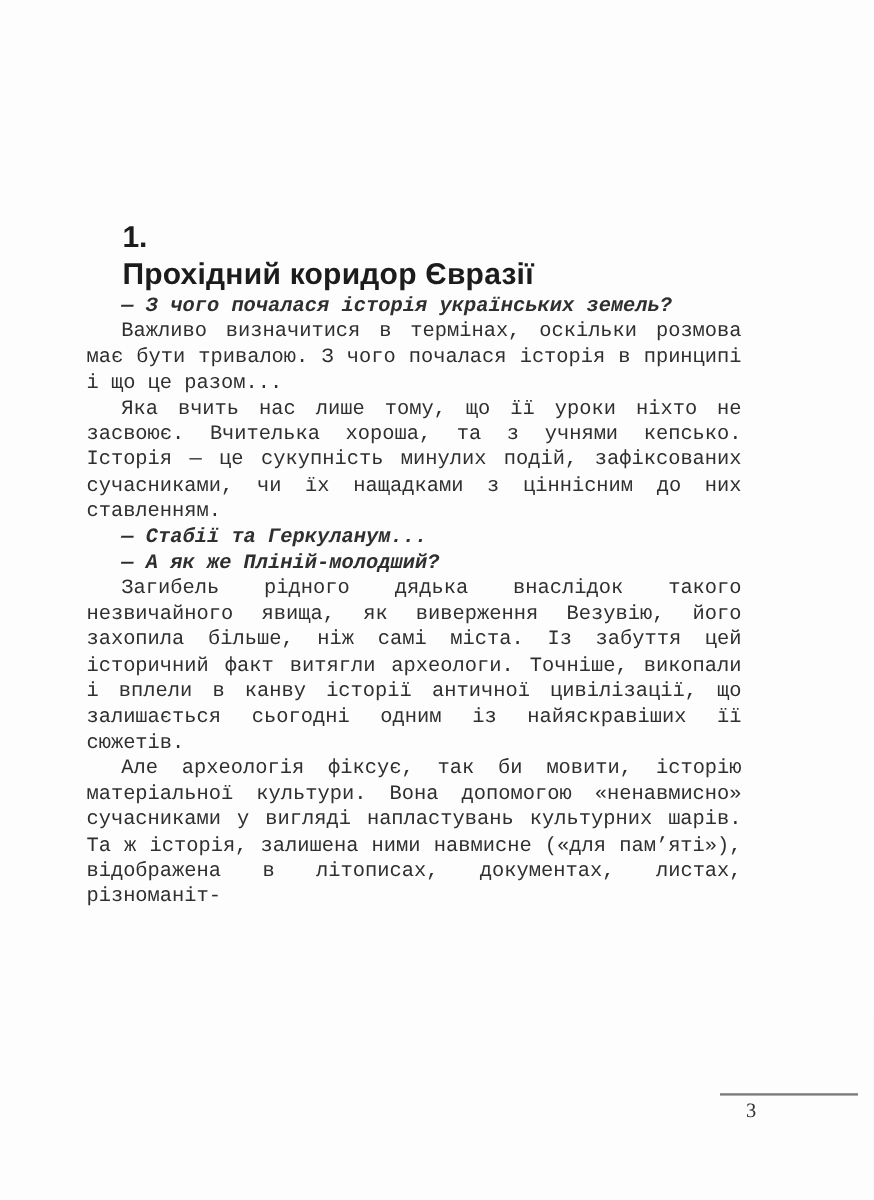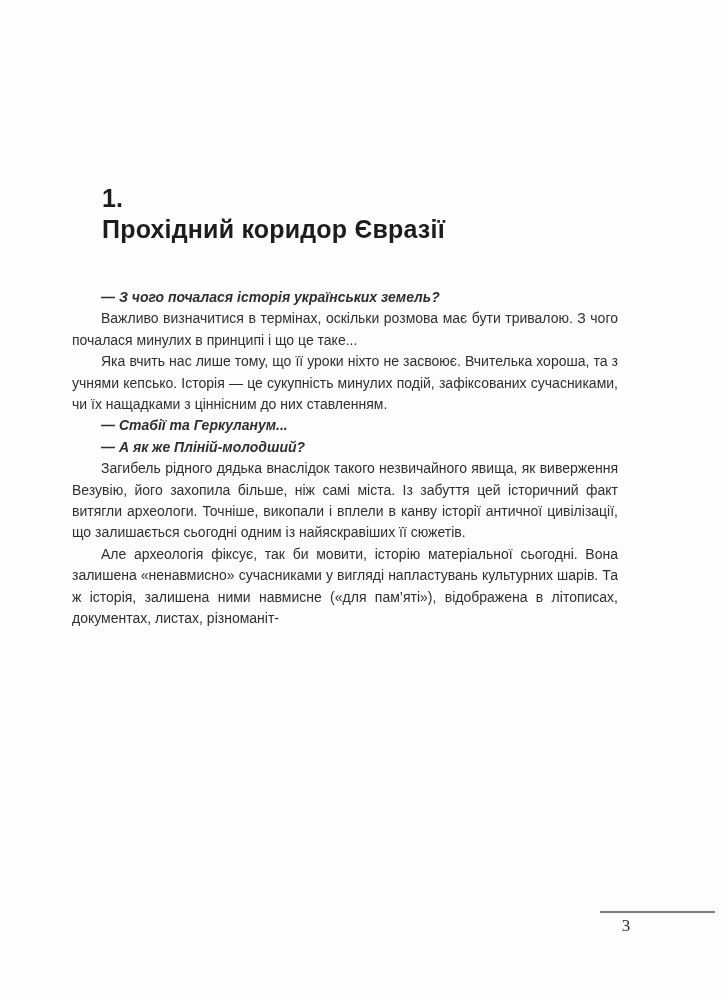--- a/index.html
+++ b/index.html
@@ -20,23 +20,22 @@
     margin:0 0 0 30px;
     font-family:"Liberation Sans","DejaVu Sans",sans-serif;
     font-weight:bold;
     color:var(--heading-color,#1c1c1c);
     font-size:25px;
     line-height:31px;
   }
   .chapter-head .num { display:block; }
   .chapter-head .title { display:block; letter-spacing:0.2px; }
   .body-text {
-    margin-top:42px;
-    font-family:Liberation Sans, sans-serif;
-    font-size:14px;
+    font-family:Liberation Mono, monospace;
+    font-size:17px;
     line-height:21.4px;
     color:var(--text-color,#2f2f2f);
     text-align:justify;
   }
   .body-text p {
     margin:0;
     text-indent:29px;
   }
   .body-text p.q {
     font-weight:bold;
@@ -65,26 +64,26 @@
 
   <div class="content">
 
     <h1 class="chapter-head">
       <span class="num">1.</span>
       <span class="title">Прохідний коридор Євразії</span>
     </h1>
 
     <div class="body-text">
       <p class="q">— З чого почалася історія українських земель?</p>
-      <p class="a">Важливо визначитися в термінах, оскільки розмова має бути тривалою. З чого почалася минулих в принципі і що це таке...</p>
+      <p class="a">Важливо визначитися в термінах, оскільки розмова має бути тривалою. З чого почалася історія в принципі і що це разом...</p>
       <p class="a">Яка вчить нас лише тому, що її уроки ніхто не засвоює. Вчителька хороша, та з учнями кепсько. Історія — це сукупність минулих подій, зафіксованих сучасниками, чи їх нащадками з ціннісним до них ставленням.</p>
       <p class="q">— Стабії та Геркуланум...</p>
       <p class="q">— А як же Пліній-молодший?</p>
       <p class="a">Загибель рідного дядька внаслідок такого незвичайного явища, як виверження Везувію, його захопила більше, ніж самі міста. Із забуття цей історичний факт витягли археологи. Точніше, викопали і вплели в канву історії античної цивілізації, що залишається сьогодні одним із найяскравіших її сюжетів.</p>
-      <p class="a">Але археологія фіксує, так би мовити, історію матеріальної сьогодні. Вона залишена «ненавмисно» сучасниками у вигляді напластувань культурних шарів. Та ж історія, залишена ними навмисне («для пам’яті»), відображена в літописах, документах, листах, різноманіт-</p>
+      <p class="a">Але археологія фіксує, так би мовити, історію матеріальної культури. Вона допомогою «ненавмисно» сучасниками у вигляді напластувань культурних шарів. Та ж історія, залишена ними навмисне («для пам’яті»), відображена в літописах, документах, листах, різноманіт-</p>
     </div>
 
   </div>
 
   <div class="footer-rule"></div>
   <div class="page-number">3</div>
 
 </div>
 
 </body></html>

